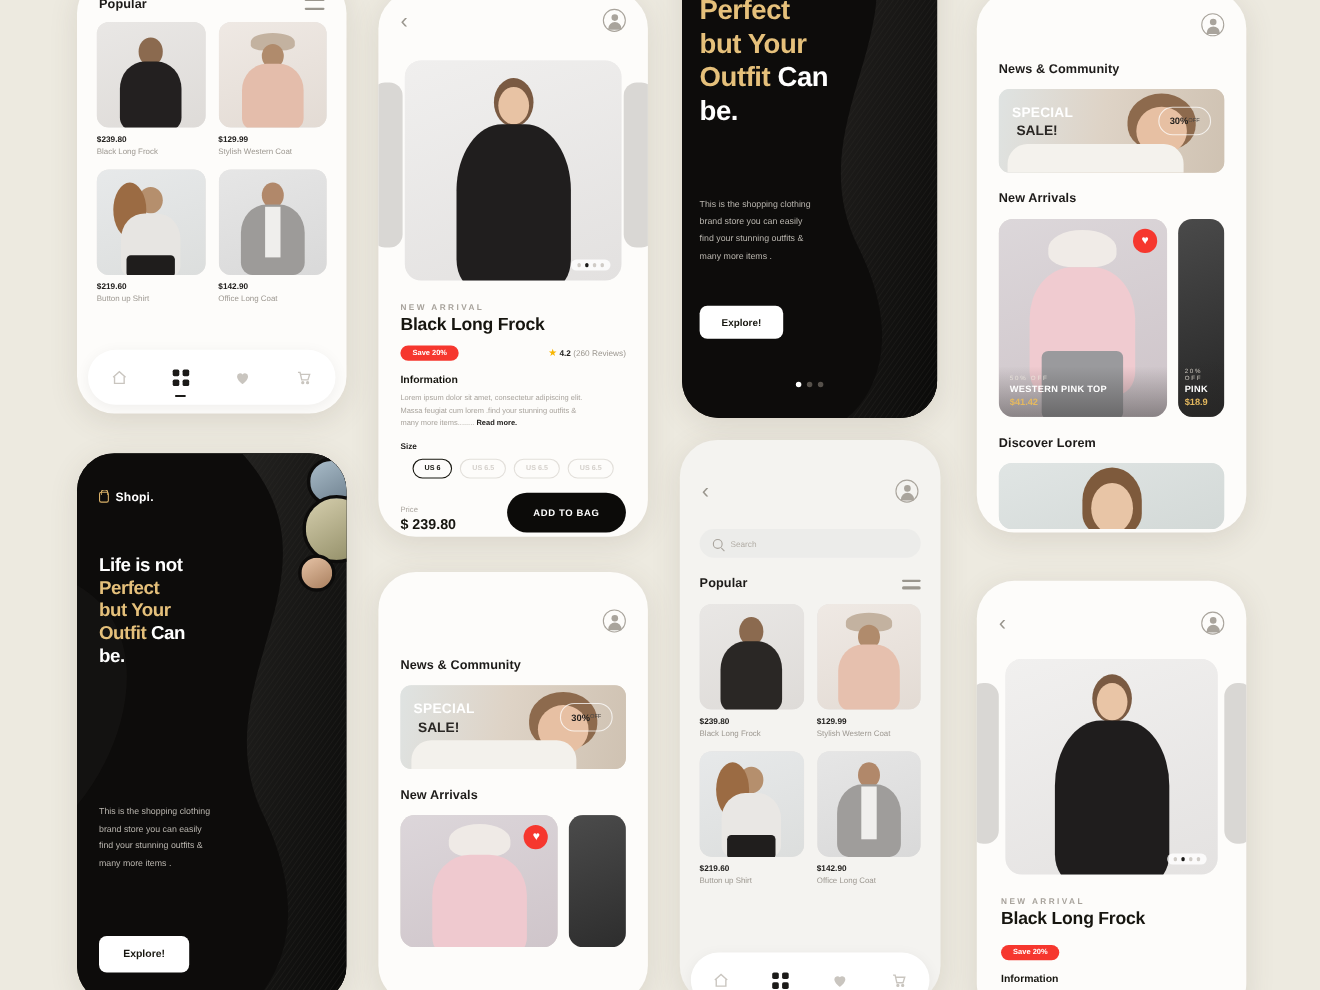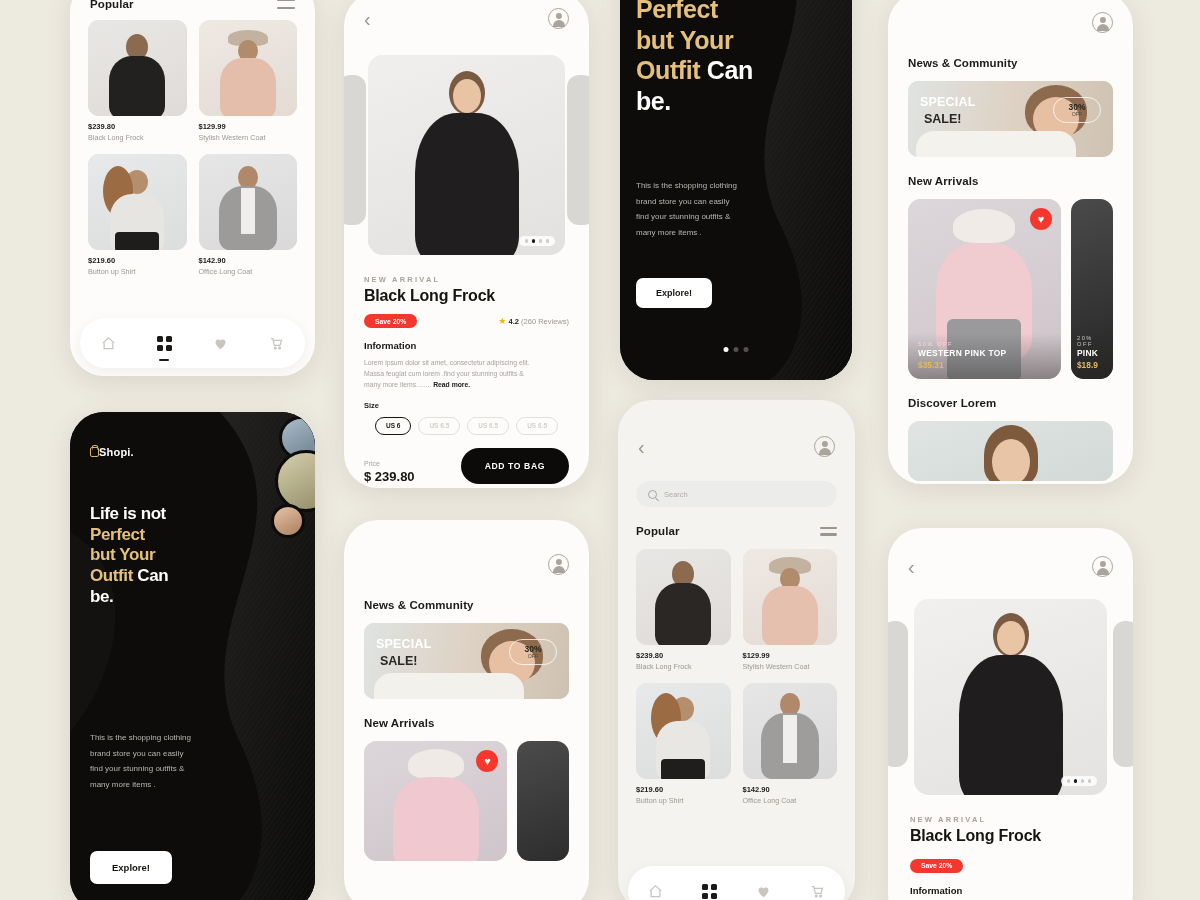--- a/index.html
+++ b/index.html
@@ -105,21 +105,21 @@
   .price-lbl { font-size:7px; color:#a9a49d; }
   .price-val { font-size:13px; font-weight:700; color:#16150f; margin-top:2px; }
   .cta {
     background:#0c0b09; color:#fff; font-size:8.6px; font-weight:700;
     letter-spacing:.6px; padding:13px 24px; border-radius:24px; border:none;
   }
 
   
   .hero-wrap { position:absolute; inset:0; overflow:hidden; }
   .hero-swirl { position:absolute; inset:0; }
-  .brand { display:flex; align-items:center; gap:0; }
+  .brand { display:flex; align-items:center; gap:6px; }
   .bag-ic { width:9px; height:10px; border:1.4px solid #d9b169; border-radius:2px; position:relative; }
   .bag-ic::before{ content:""; position:absolute; top:-3.4px; left:50%; transform:translateX(-50%);
     width:5px; height:4px; border:1.4px solid #d9b169; border-bottom:none; border-radius:3px 3px 0 0; }
   .brand-t { color:#fff; font-size:11px; font-weight:700; letter-spacing:.2px; }
   .hero-h { font-size:17px; line-height:1.22; font-weight:700; color:#ffffff; letter-spacing:-.4px; }
   .hero-h .gold { color:#e5c07b; }
   .hero-p { font-size:8px; line-height:1.95; color:#b9b5ae; }
   .hero-btn {
     background:#fff; color:#17160f; font-size:9.5px; font-weight:600;
     padding:11px 22px; border-radius:7px; border:none; display:inline-block;
@@ -130,21 +130,21 @@
   .dots i { width:5px; height:5px; border-radius:50%; background:#55504a; display:block; }
   .dots i.on { background:#fff; }
 
   
   .banner { position:relative; height:76px; border-radius:10px; overflow:hidden;
             background:linear-gradient(100deg,#dfe3e2 0%,#ded3c6 46%,#cfc2b2 100%); }
   .banner .sp1 { position:absolute; left:12px; top:14px; font-size:12.5px; font-weight:700; color:#fff; letter-spacing:.2px; }
   .banner .sp2 { position:absolute; left:16px; top:31px; font-size:12.5px; font-weight:700; color:#2a2724; }
   .off-pill {
     position:absolute; right:12px; top:16px; width:48px; height:26px; border-radius:14px;
-    border:1px solid rgba(255,255,255,.75); display:flex; flex-direction:column;
+    border:1px solid rgba(255,255,255,.75); display:flex; flex-direction:row;
     align-items:center; justify-content:center; line-height:1;text-align:right;
   }
   .off-pill b { font-size:8.5px; color:#211f1d; }
   .off-pill s { font-size:5.2px; color:#4a4743; text-decoration:none; margin-top:1px; }
 
   
   .arr-card { position:relative; border-radius:13px; overflow:hidden; background:#dad6d3; }
   .heart-fab {
     position:absolute; right:9px; top:9px; width:22px; height:22px; border-radius:50%;
     background:#f6372e; display:flex; align-items:center; justify-content:center;
@@ -586,21 +586,21 @@
       <div style="display:flex;gap:10px;margin-top:12px;">
         <div class="arr-card" style="width:160px;height:180px;">
           <div class="ph" style="background:linear-gradient(160deg,#dcd7da 0%,#cec4c9 100%);"></div>
           <div class="fig" style="top:10px;width:62px;height:34px;border-radius:50% 50% 36% 36%;background:#f0ebe7;"></div>
           <div class="fig fig-body" style="top:44px;width:96px;height:116px;background:#f0cbd0;"></div>
           <div class="fig" style="top:120px;width:74px;height:62px;background:#9a9a9d;border-radius:6px;"></div>
           <div class="heart-fab">♥</div>
           <div class="arr-ov">
             <div class="arr-off">50% OFF</div>
             <div class="arr-nm">WESTERN PINK TOP</div>
-            <div class="arr-pr">$35.31</div>
+            <div class="arr-pr">$41.42</div>
           </div>
         </div>
         <div class="arr-card" style="width:44px;height:180px;">
           <div class="ph" style="background:linear-gradient(160deg,#4a4a4a 0%,#262626 100%);"></div>
           <div class="arr-ov" style="padding:8px 6px 9px;">
             <div class="arr-off">20% OFF</div>
             <div class="arr-nm">PINK</div>
             <div class="arr-pr">$18.9</div>
           </div>
         </div>

